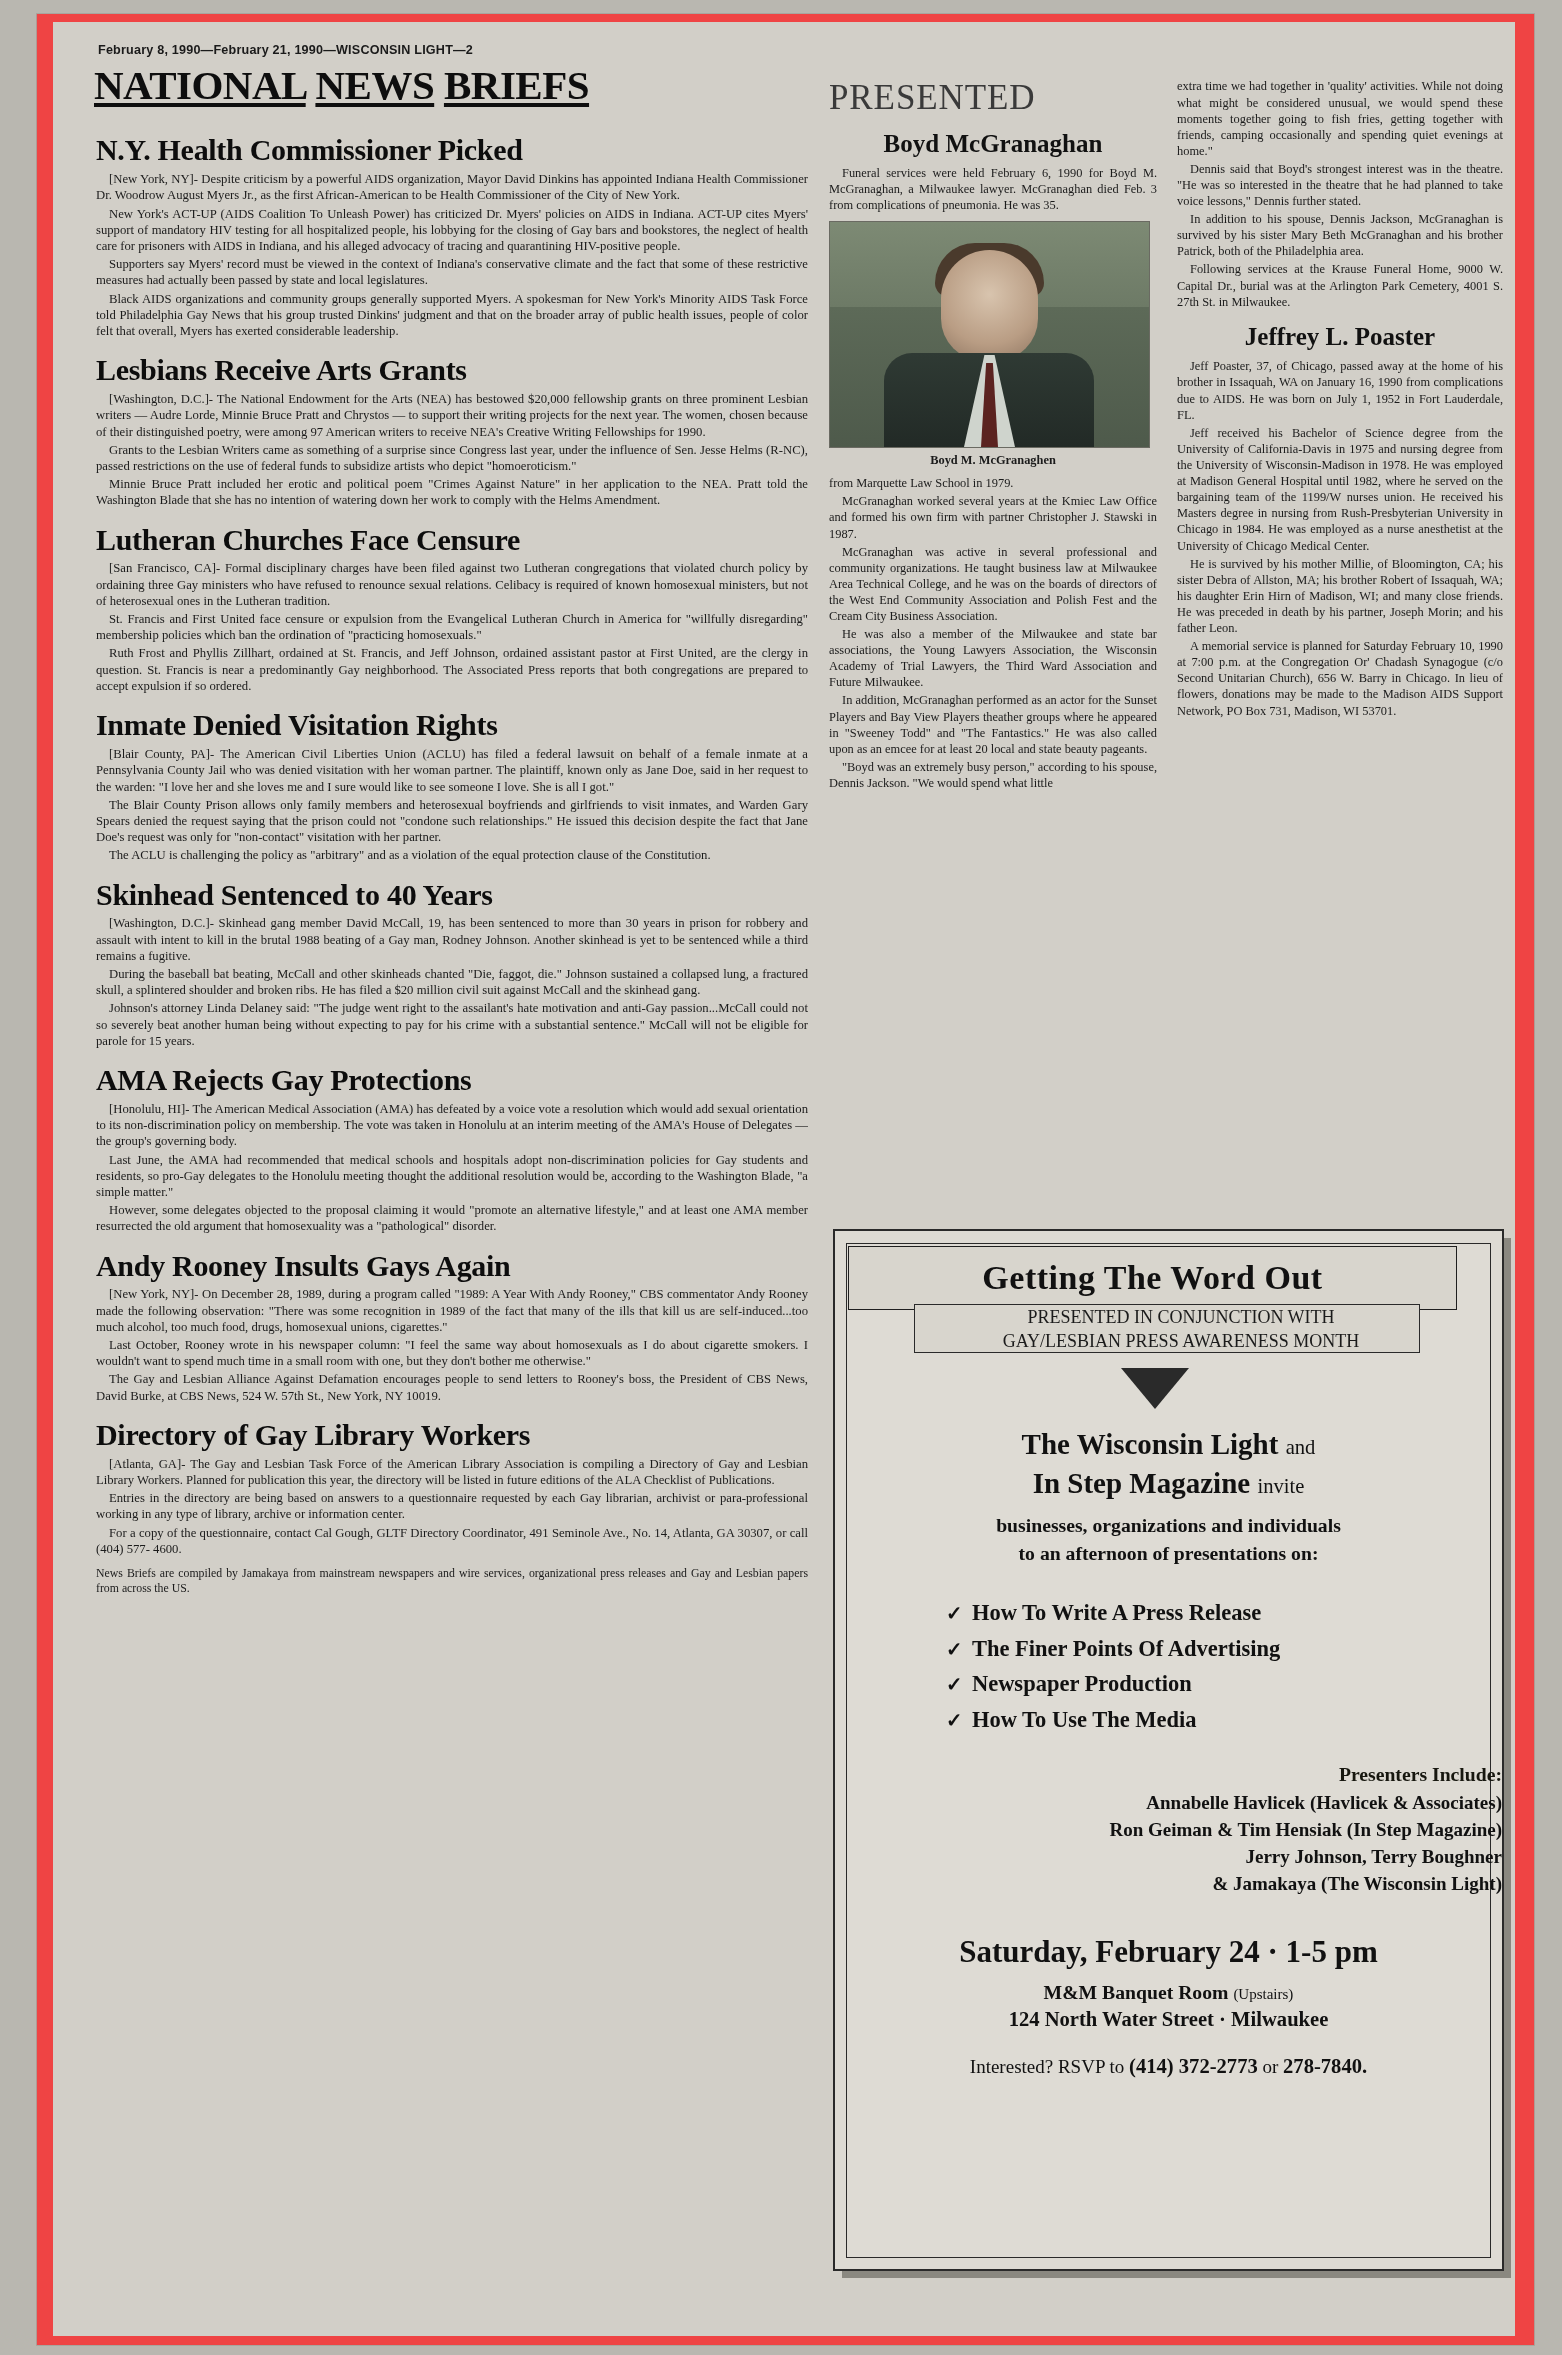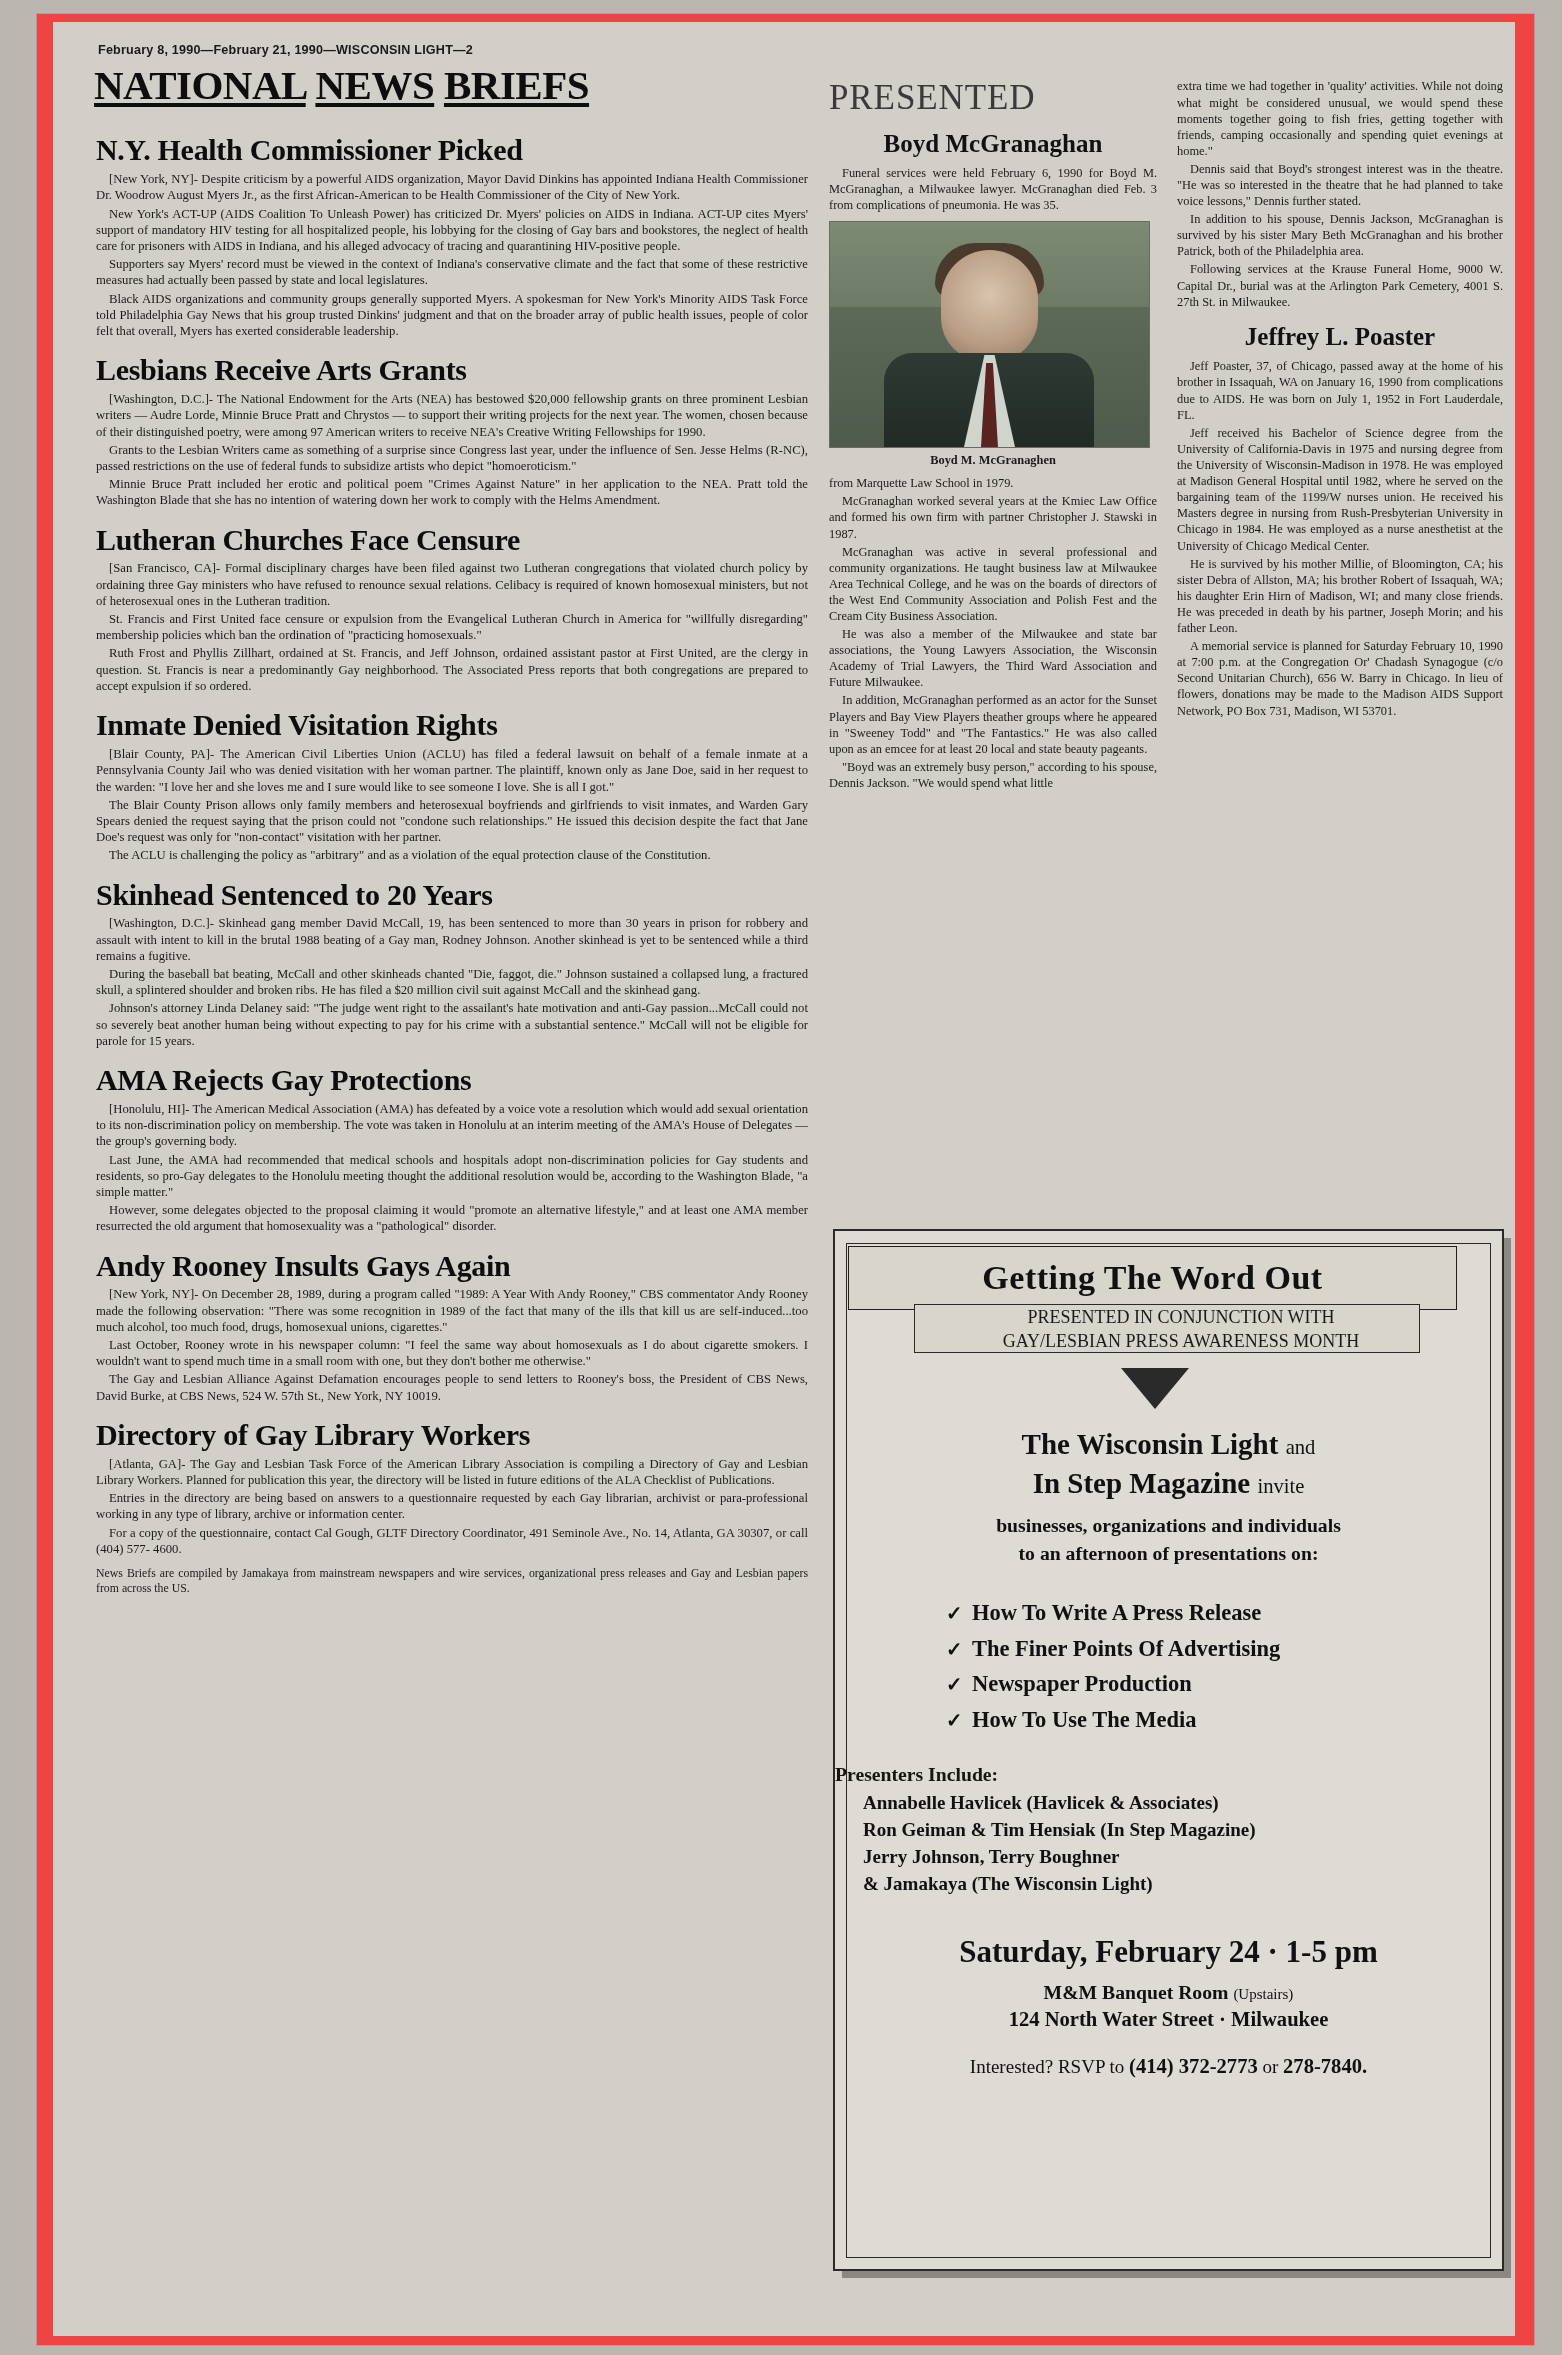--- a/index.html
+++ b/index.html
@@ -167,21 +167,21 @@
   .ad-invite{
     position:absolute;left:37px;right:37px;top:281px;text-align:center;
     font-family:"Liberation Serif", serif;font-size:19.7px;line-height:1.4;font-weight:bold;
   }
   .ad-bullets{
     position:absolute;left:111px;top:364px;
     font-family:"Liberation Serif", serif;font-size:22.5px;font-weight:bold;line-height:1.58;
   }
   .ad-bullets div span.ck{margin-right:9.4px;font-size:19.7px;}
   .ad-pres{
-    position:absolute;left:0;right:0;top:532px;text-align:left;
+    position:absolute;left:0;right:0;top:532px;text-align:right;
     font-family:"Liberation Serif", serif;
   }
   .ad-pres .t{font-size:19.7px;font-weight:bold;color:#17170f;margin-bottom:3.7px;}
   .ad-pres .n{font-size:19px;font-weight:bold;line-height:1.42;padding-left:28px;}
   .ad-when{
     position:absolute;left:0;right:0;top:703px;text-align:center;
     font-family:"Liberation Serif", serif;font-weight:bold;font-size:31px;
   }
   .ad-where{
     position:absolute;left:0;right:0;top:750px;text-align:center;
@@ -239,21 +239,21 @@
     </div>
 
     <div class="sec">
       <h2 class="hd">Inmate Denied Visitation Rights</h2>
       <p>[Blair County, PA]- The American Civil Liberties Union (ACLU) has filed a federal lawsuit on behalf of a female inmate at a Pennsylvania County Jail who was denied visitation with her woman partner. The plaintiff, known only as Jane Doe, said in her request to the warden: "I love her and she loves me and I sure would like to see someone I love. She is all I got."</p>
       <p>The Blair County Prison allows only family members and heterosexual boyfriends and girlfriends to visit inmates, and Warden Gary Spears denied the request saying that the prison could not "condone such relationships." He issued this decision despite the fact that Jane Doe's request was only for "non-contact" visitation with her partner.</p>
       <p>The ACLU is challenging the policy as "arbitrary" and as a violation of the equal protection clause of the Constitution.</p>
     </div>
 
     <div class="sec">
-      <h2 class="hd">Skinhead Sentenced to 20 Years</h2>
+      <h2 class="hd">Skinhead Sentenced to 40 Years</h2>
       <p>[Washington, D.C.]- Skinhead gang member David McCall, 19, has been sentenced to more than 30 years in prison for robbery and assault with intent to kill in the brutal 1988 beating of a Gay man, Rodney Johnson. Another skinhead is yet to be sentenced while a third remains a fugitive.</p>
       <p>During the baseball bat beating, McCall and other skinheads chanted "Die, faggot, die." Johnson sustained a collapsed lung, a fractured skull, a splintered shoulder and broken ribs. He has filed a $20 million civil suit against McCall and the skinhead gang.</p>
       <p>Johnson's attorney Linda Delaney said: "The judge went right to the assailant's hate motivation and anti-Gay passion...McCall could not so severely beat another human being without expecting to pay for his crime with a substantial sentence." McCall will not be eligible for parole for 15 years.</p>
     </div>
 
     <div class="sec">
       <h2 class="hd">AMA Rejects Gay Protections</h2>
       <p>[Honolulu, HI]- The American Medical Association (AMA) has defeated by a voice vote a resolution which would add sexual orientation to its non-discrimination policy on membership. The vote was taken in Honolulu at an interim meeting of the AMA's House of Delegates — the group's governing body.</p>
       <p>Last June, the AMA had recommended that medical schools and hospitals adopt non-discrimination policies for Gay students and residents, so pro-Gay delegates to the Honolulu meeting thought the additional resolution would be, according to the Washington Blade, "a simple matter."</p>
       <p>However, some delegates objected to the proposal claiming it would "promote an alternative lifestyle," and at least one AMA member resurrected the old argument that homosexuality was a "pathological" disorder.</p>

